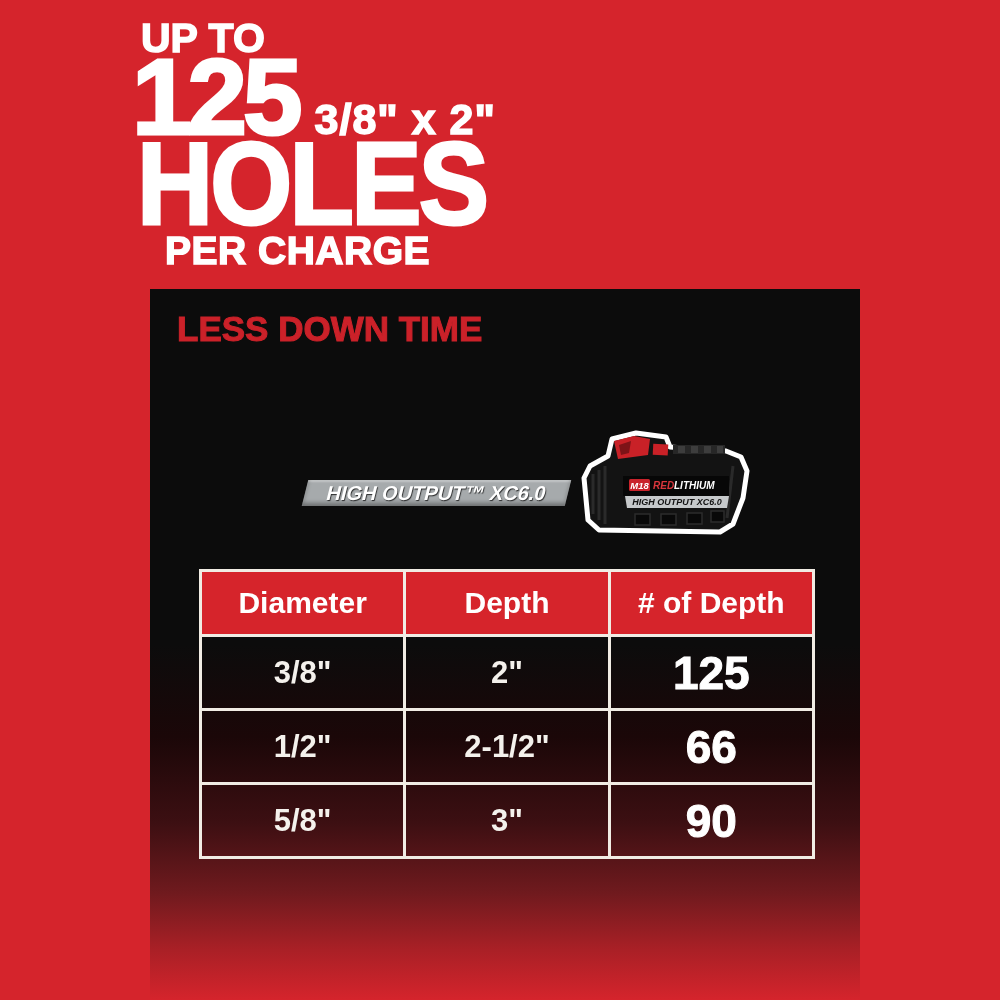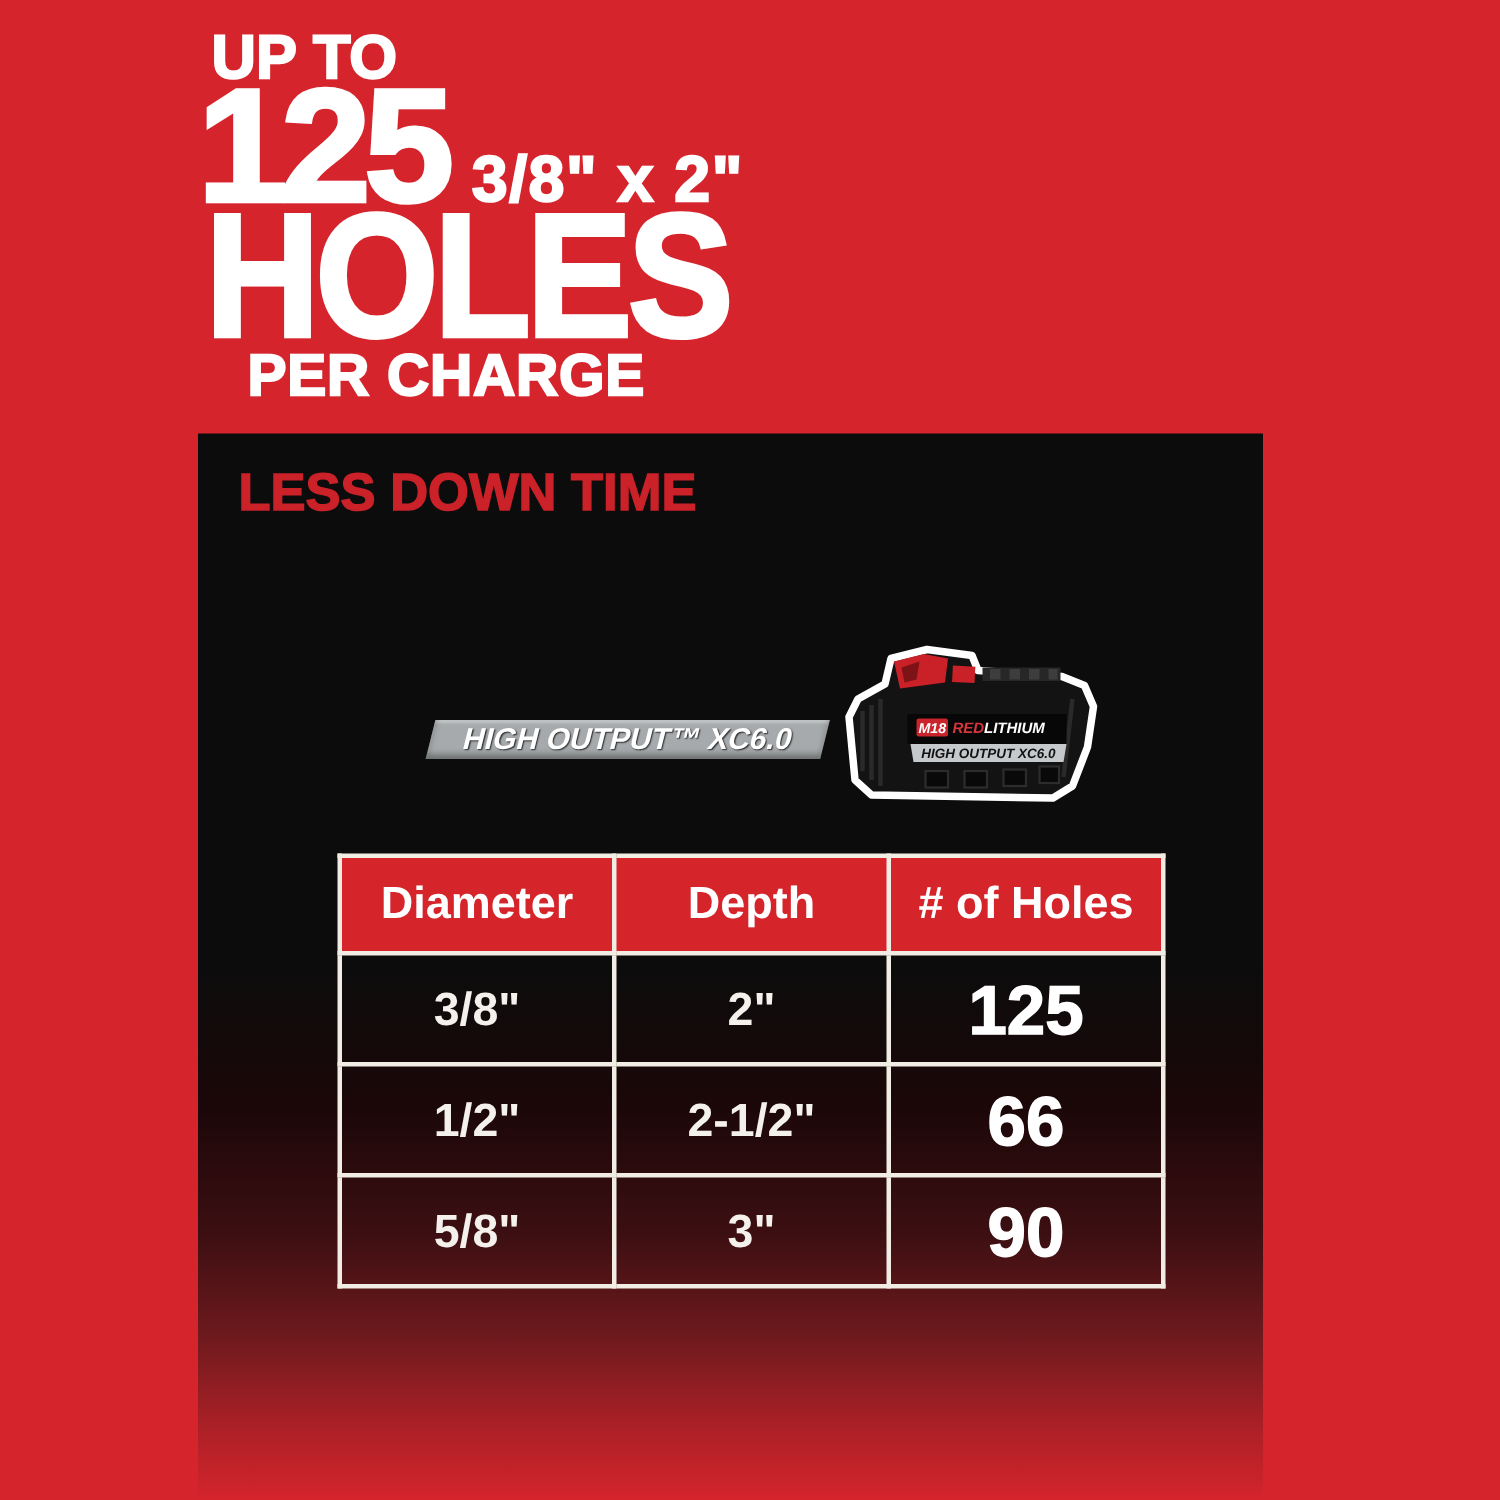--- a/index.html
+++ b/index.html
@@ -30,21 +30,21 @@
     transform:scaleX(.9);transform-origin:left top;
     -webkit-text-stroke:3px #fff;
   }
   .hero-percharge{
     position:absolute;left:140px;top:231px;color:#ffffff;
     font-size:39px;font-weight:900;letter-spacing:.5px;line-height:1;margin-left:25px;
     -webkit-text-stroke:1.5px #fff;
   }
   
   .panel{
-    position:absolute;left:132px;top:289px;width:710px;height:711px;
+    position:absolute;left:150px;top:289px;width:710px;height:711px;
     background:linear-gradient(180deg,
       #0c0c0c 0%, #0c0c0c 50%, #1b0708 63%, #3c0f12 75%,
       #701a1e 85%, #aa2026 93%, #d5242c 100%);
   }
   .panel-heading{
     position:absolute;left:27px;top:22px;
     font-size:35px;font-weight:900;color:#cb2129;letter-spacing:0;line-height:1;
     -webkit-text-stroke:1px #cb2129;
   }
   
@@ -62,22 +62,22 @@
     display:flex;align-items:center;justify-content:center;
   }
   .banner-text{
     font-weight:900;font-size:20px;color:#ffffff;white-space:nowrap;line-height:1;
     text-shadow:1px 1px 1px rgba(0,0,0,.75);letter-spacing:0;
   }
   
   .battery{position:absolute;left:427px;top:137px;width:180px;height:116px;}
   
   .spec-table{
-    position:absolute;left:49px;top:280px;width:552px;
-    border-collapse:collapse;table-layout:fixed;margin-left:44px;
+    position:absolute;left:49px;top:280px;width:616px;
+    border-collapse:collapse;table-layout:fixed;
   }
   .spec-table th{
     background:#d6242b;color:#ffffff;font-size:30px;font-weight:700;
     height:62px;border:3px solid #f1ece4;text-align:center;padding:0;
   }
   .spec-table td{
     height:71px;text-align:center;border:3px solid #f1ece4;
     color:#f4f1ec;font-size:31px;font-weight:700;background:transparent;padding:0;
   }
   .spec-table td.count{font-size:46px;font-weight:900;color:#ffffff;-webkit-text-stroke:1px #fff;}
@@ -132,21 +132,21 @@
       <rect x="84" y="88" width="15" height="11" fill="#090909" stroke="#2c2c2c" stroke-width="1.5"></rect>
       <rect x="110" y="87" width="15" height="11" fill="#090909" stroke="#2c2c2c" stroke-width="1.5"></rect>
       <rect x="134" y="85" width="13" height="11" fill="#090909" stroke="#2c2c2c" stroke-width="1.5"></rect>
     </svg>
 
     <table class="spec-table">
       <thead>
         <tr>
           <th>Diameter</th>
           <th>Depth</th>
-          <th># of Holes</th>
+          <th># of Depth</th>
         </tr>
       </thead>
       <tbody>
         <tr>
           <td>3/8"</td>
           <td>2"</td>
           <td class="count">125</td>
         </tr>
         <tr>
           <td>1/2"</td>

